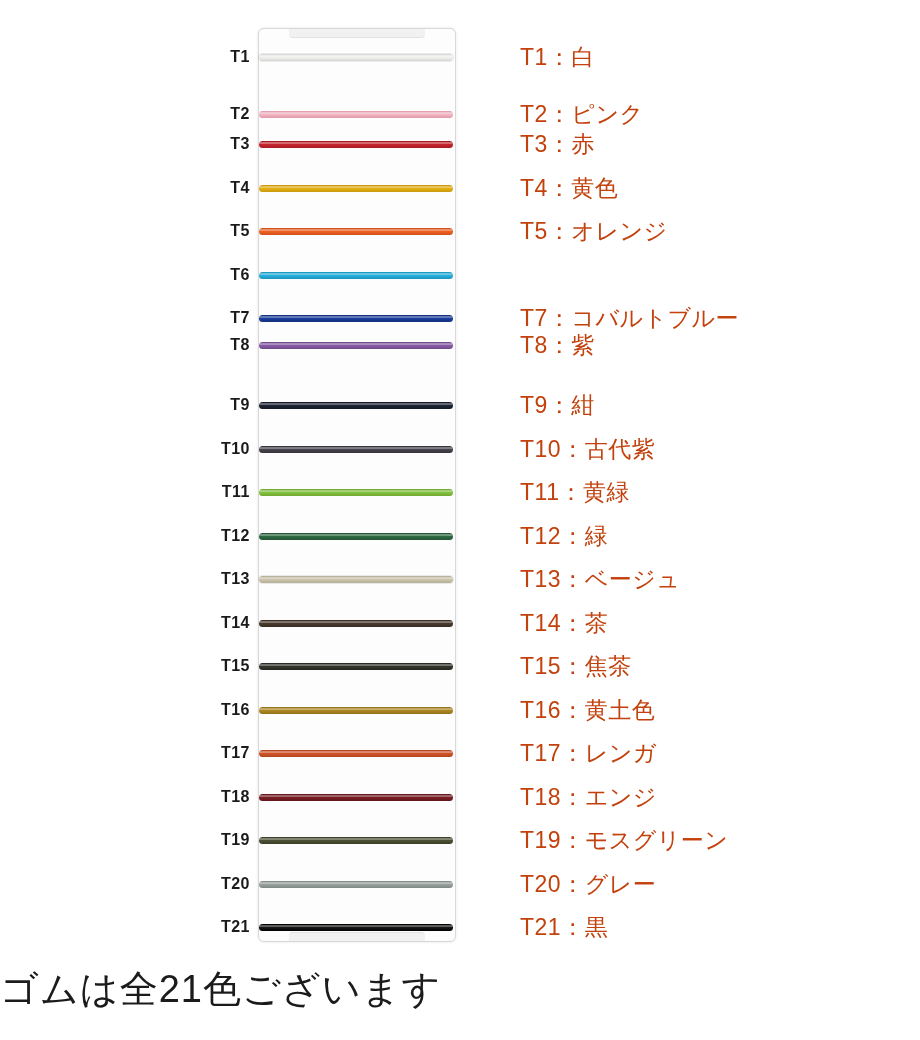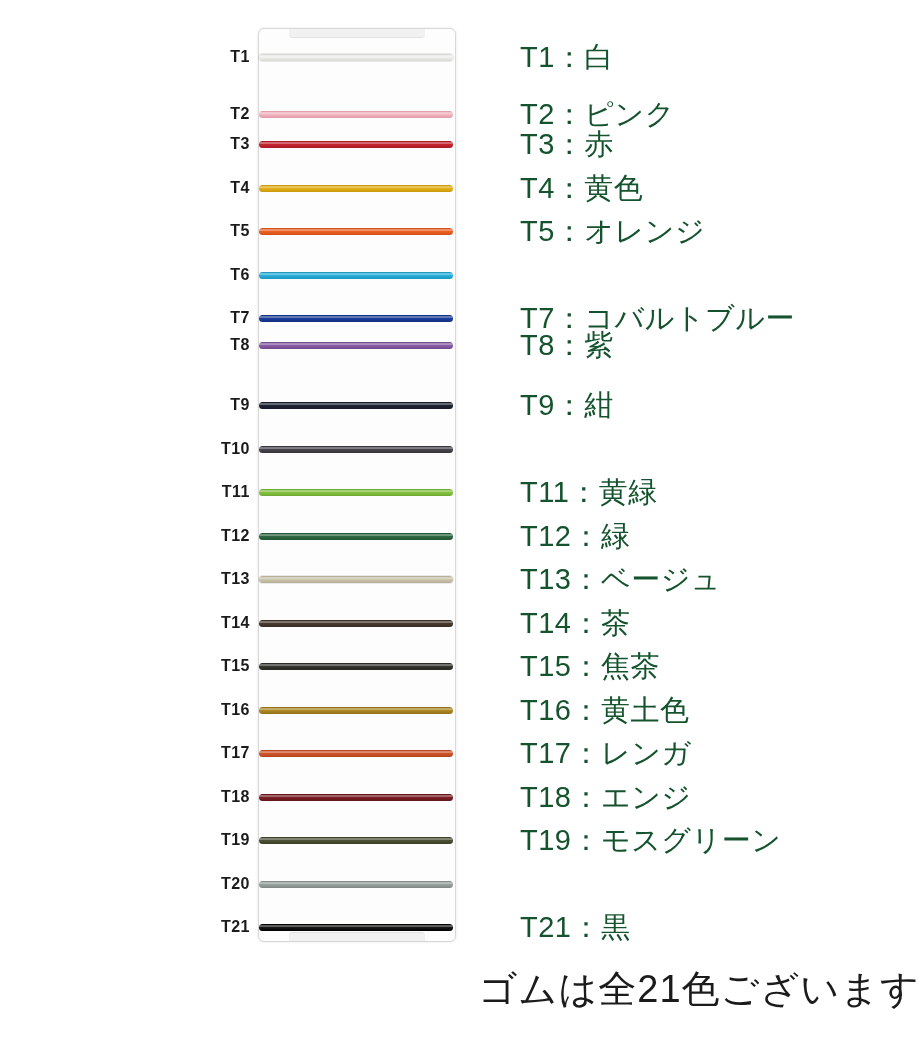--- a/index.html
+++ b/index.html
@@ -98,32 +98,32 @@
     height: 2px;
     border-radius: 2px;
     background: rgba(255,255,255,0.32);
   }
   .label {
     position: absolute;
     left: 520px;
     top: 0;
     height: 44px;
     line-height: 44px;
-    font-size: 29px;
-    color: #14532d;
+    font-size: 23px;
+    color: #c2410c;
     white-space: nowrap;
     letter-spacing: 0.5px;
   }
 
   #caption {
     position: absolute;
     left: 0;
     top: 964px;
     width: 920px;
-    text-align: right;
+    text-align: left;
     font-size: 38px;
     color: #1b1b1b;
     letter-spacing: 1px;
   }
 </style>
 </head>
 <body>
 
 <div id="page">
 
@@ -193,20 +193,21 @@
         <div class="cord-wrap">
           <div class="cord" style="background: linear-gradient(rgb(20, 26, 39) 0%, rgb(29, 36, 52) 45%, rgb(20, 26, 39) 100%);"></div>
         </div>
         <div class="label">T9：紺</div>
       </div>
       <div class="row" style="top: 426.5px;">
         <div class="row-code">T10</div>
         <div class="cord-wrap">
           <div class="cord" style="background: linear-gradient(rgb(54, 51, 59) 0%, rgb(74, 70, 80) 45%, rgb(54, 51, 59) 100%);"></div>
         </div>
+        <div class="label">T10：古代紫</div>
       </div>
       <div class="row" style="top: 470px;">
         <div class="row-code">T11</div>
         <div class="cord-wrap">
           <div class="cord" style="background: linear-gradient(rgb(110, 168, 50) 0%, rgb(134, 197, 64) 45%, rgb(110, 168, 50) 100%);"></div>
         </div>
         <div class="label">T11：黄緑</div>
       </div>
       <div class="row" style="top: 513.5px;">
         <div class="row-code">T12</div>
@@ -262,20 +263,21 @@
         <div class="cord-wrap">
           <div class="cord" style="background: linear-gradient(rgb(59, 63, 40) 0%, rgb(77, 82, 54) 45%, rgb(59, 63, 40) 100%);"></div>
         </div>
         <div class="label">T19：モスグリーン</div>
       </div>
       <div class="row" style="top: 861.5px;">
         <div class="row-code">T20</div>
         <div class="cord-wrap">
           <div class="cord" style="background: linear-gradient(rgb(127, 136, 133) 0%, rgb(154, 163, 160) 45%, rgb(127, 136, 133) 100%);"></div>
         </div>
+        <div class="label">T20：グレー</div>
       </div>
       <div class="row" style="top: 905px;">
         <div class="row-code">T21</div>
         <div class="cord-wrap">
           <div class="cord" style="background: linear-gradient(rgb(0, 0, 0) 0%, rgb(26, 26, 24) 45%, rgb(0, 0, 0) 100%);"></div>
         </div>
         <div class="label">T21：黒</div>
       </div>
     </div>
 

